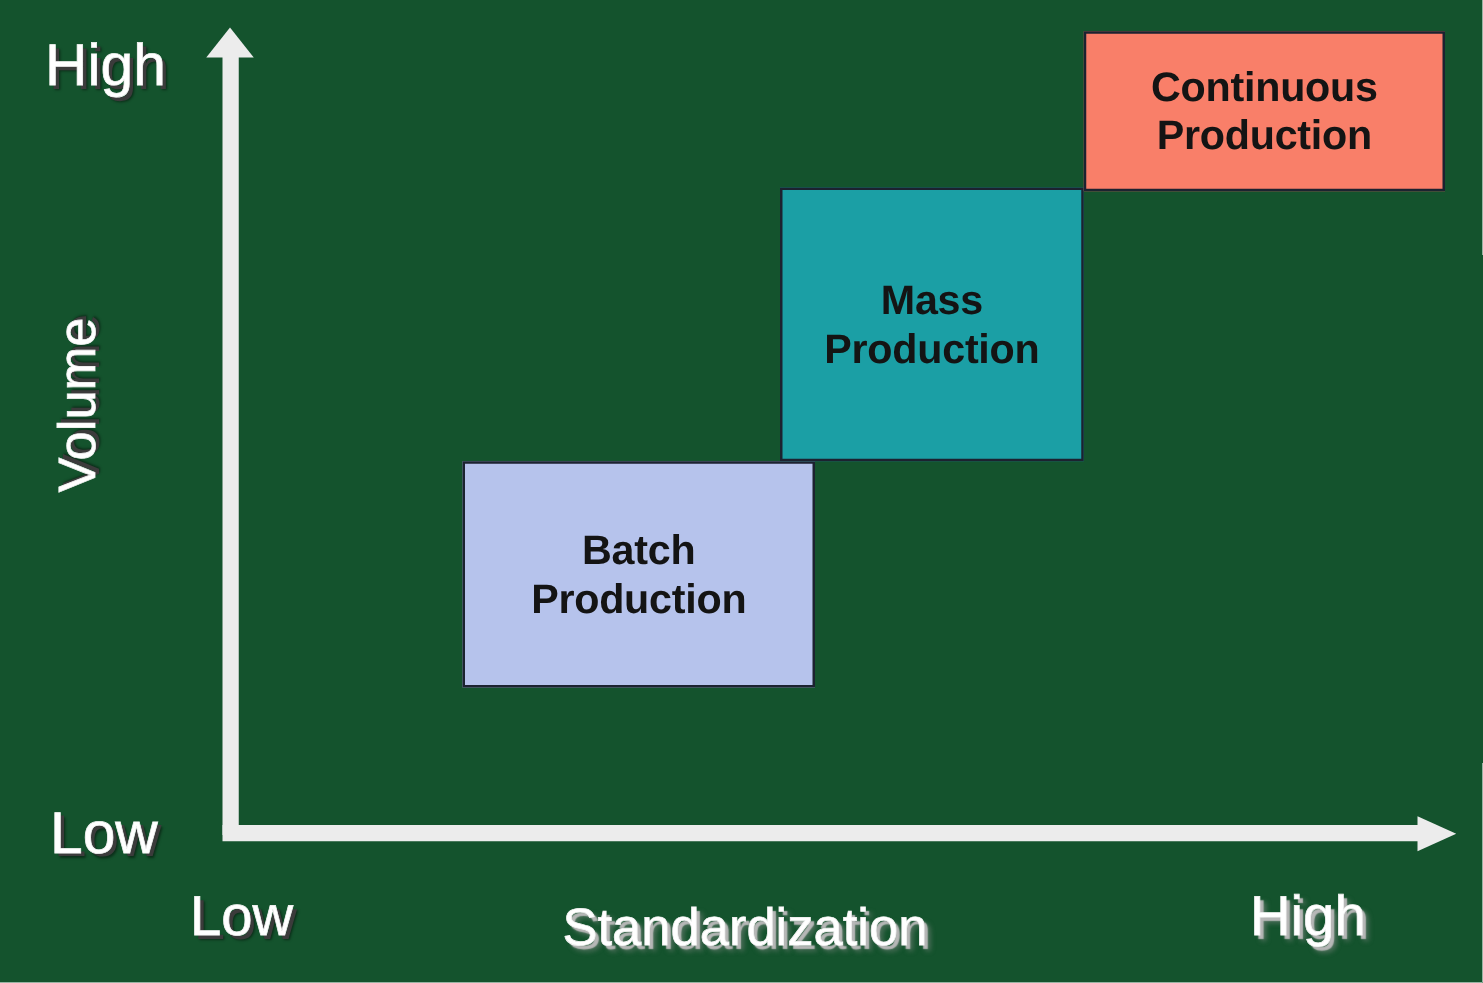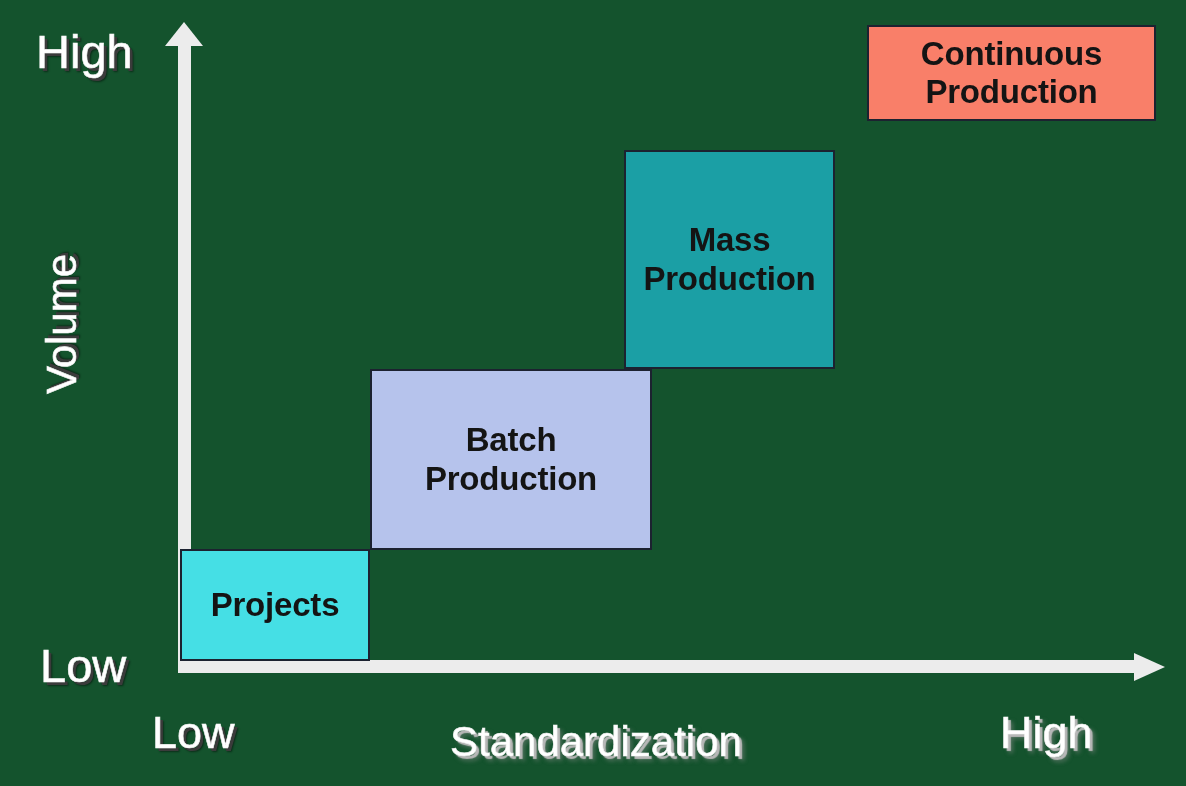--- a/index.html
+++ b/index.html
@@ -83,29 +83,29 @@
   #box-batch {
     left: 370px;
     top: 369px;
     width: 282px;
     height: 181px;
     font-size: 33px;
   }
   #box-mass {
     left: 624px;
     top: 150px;
-    width: 211px;
+    width: 243px;
     height: 219px;
     font-size: 33px;
   }
   #box-continuous {
     left: 867px;
     top: 25px;
     width: 289px;
-    height: 96px;
+    height: 128px;
     font-size: 33px;
   }
 
   
   .axis-label {
     position: absolute;
     color: #ffffff;
     font-weight: normal;
     white-space: nowrap;
     -webkit-text-stroke: 0.6px #f4f4f4;
@@ -170,21 +170,20 @@
   <div class="axis-label shadow-hard" id="label-volume-low">Low</div>
 
   <div class="axis-label shadow-hard" id="label-volume-axis">Volume</div>
 
   <div class="axis-label shadow-hard" id="label-std-low">Low</div>
 
   <div class="axis-label shadow-soft" id="label-std-high">High</div>
 
   <div class="axis-label shadow-soft" id="label-std-axis">Standardization</div>
 
-  <div class="box" id="box-projects" style="background-color: rgb(69, 223, 229);">Projects</div>
 
   <div class="box" id="box-batch" style="background-color: rgb(182, 195, 236);">Batch
 Production</div>
 
   <div class="box" id="box-mass" style="background-color: rgb(27, 159, 165);">Mass
 Production</div>
 
   <div class="box" id="box-continuous" style="background-color: rgb(249, 127, 105);">Continuous
 Production</div>
 

